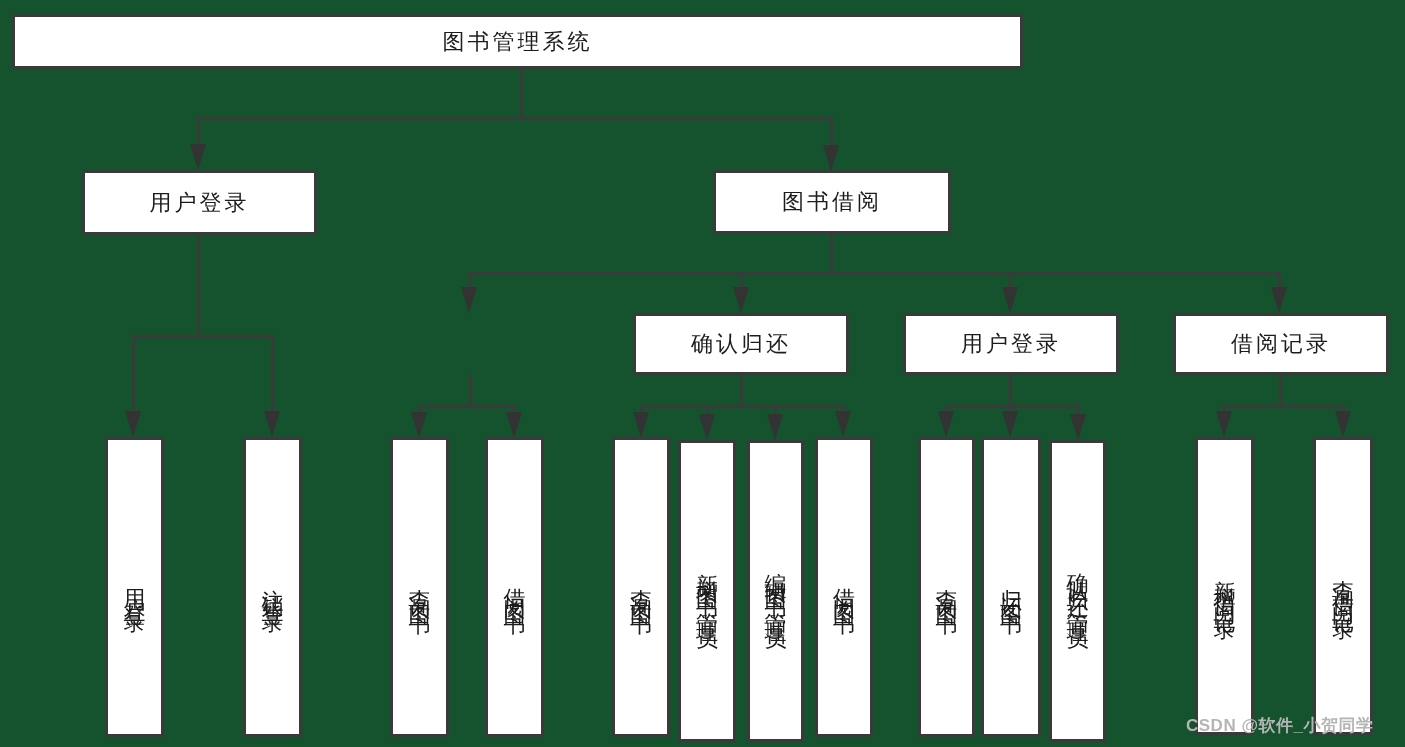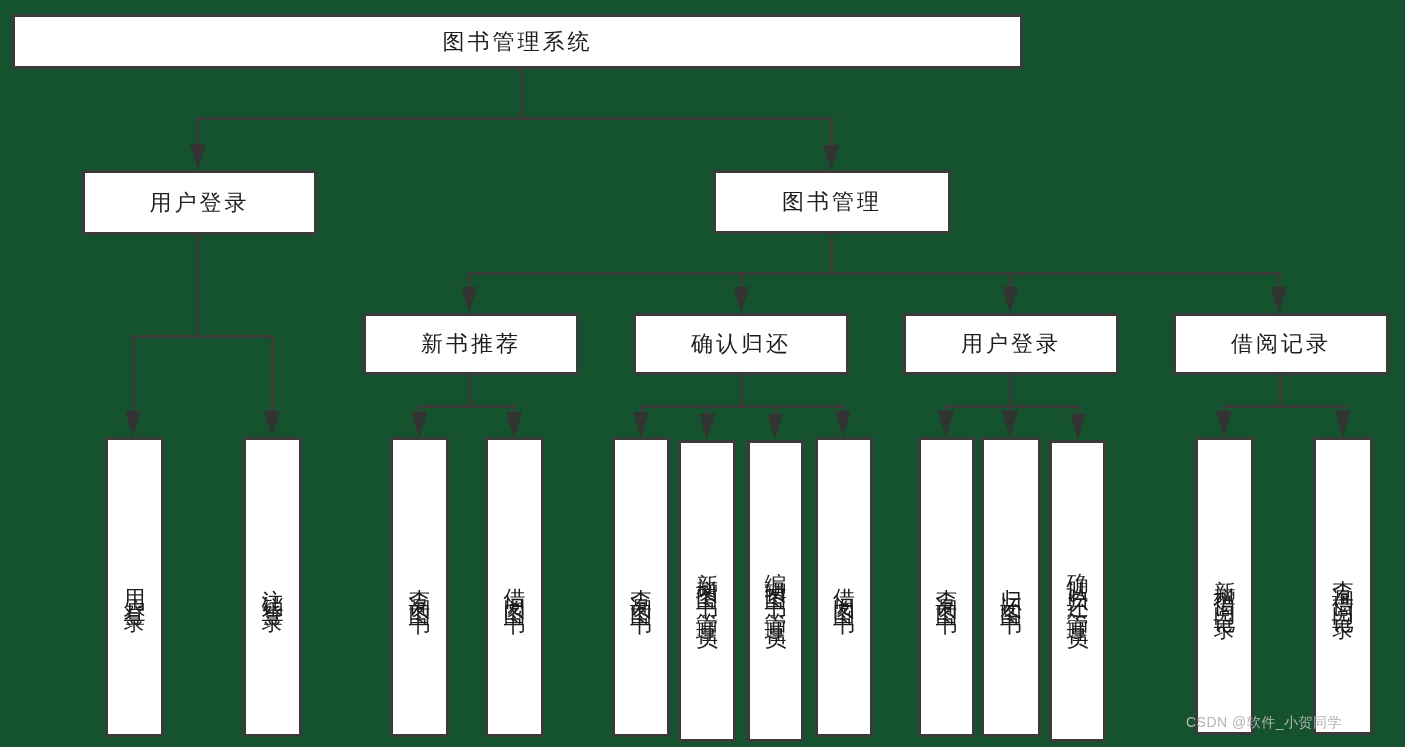--- a/index.html
+++ b/index.html
@@ -19,21 +19,21 @@
   }
   .vline{position:absolute;width:3px;background:#3a3a3a;}
   .hline{position:absolute;height:3px;background:#3a3a3a;}
   .arrow{
     position:absolute;width:0;height:0;
     border-left:8px solid transparent;border-right:8px solid transparent;
     border-top:26px solid #333333;
   }
   .watermark{
     position:absolute;left:1186px;top:714px;z-index:5;
-    color:#b5b5b5;font-size:14px;letter-spacing:0.5px;white-space:nowrap;
+    color:#b5b5b5;font-size:17px;letter-spacing:0.5px;white-space:nowrap;font-weight:bold;
   }
 </style>
 </head>
 <body>
 
 <div class="stage">
 
   <div class="vline" style="left:520px;top:69px;height:49px"></div>
   <div class="hline" style="left:197px;top:117px;width:636px"></div>
   <div class="vline" style="left:197px;top:117px;height:29px"></div>
@@ -89,23 +89,22 @@
   <div class="vline" style="left:1279px;top:375px;height:32px"></div>
   <div class="hline" style="left:1223px;top:405px;width:123px"></div>
   <div class="vline" style="left:1223px;top:405px;height:10px"></div>
   <div class="arrow" style="left:1216px;top:411px"></div>
   <div class="vline" style="left:1342px;top:405px;height:10px"></div>
   <div class="arrow" style="left:1335px;top:411px"></div>
 
   <div class="box hbox" style="left:12px;top:14px;width:1011px;height:55px">图书管理系统</div>
 
   <div class="box hbox" style="left:82px;top:170px;width:235px;height:65px">用户登录</div>
-  <div class="box hbox" style="left:713px;top:170px;width:238px;height:64px">图书管理</div>
+  <div class="box hbox" style="left:713px;top:170px;width:238px;height:64px">图书借阅</div>
 
-  <div class="box hbox" style="left:363px;top:313px;width:216px;height:62px">新书推荐</div>
   <div class="box hbox" style="left:633px;top:313px;width:216px;height:62px">确认归还</div>
   <div class="box hbox" style="left:903px;top:313px;width:216px;height:62px">用户登录</div>
   <div class="box hbox" style="left:1173px;top:313px;width:216px;height:62px">借阅记录</div>
 
   <div class="box vbox" style="left:105px;top:437px;width:59px;height:300px">用户登录</div>
   <div class="box vbox" style="left:243px;top:437px;width:59px;height:300px">注销登录</div>
 
   <div class="box vbox" style="left:390px;top:437px;width:59px;height:300px">查询图书</div>
   <div class="box vbox" style="left:485px;top:437px;width:59px;height:300px">借阅图书</div>
 

